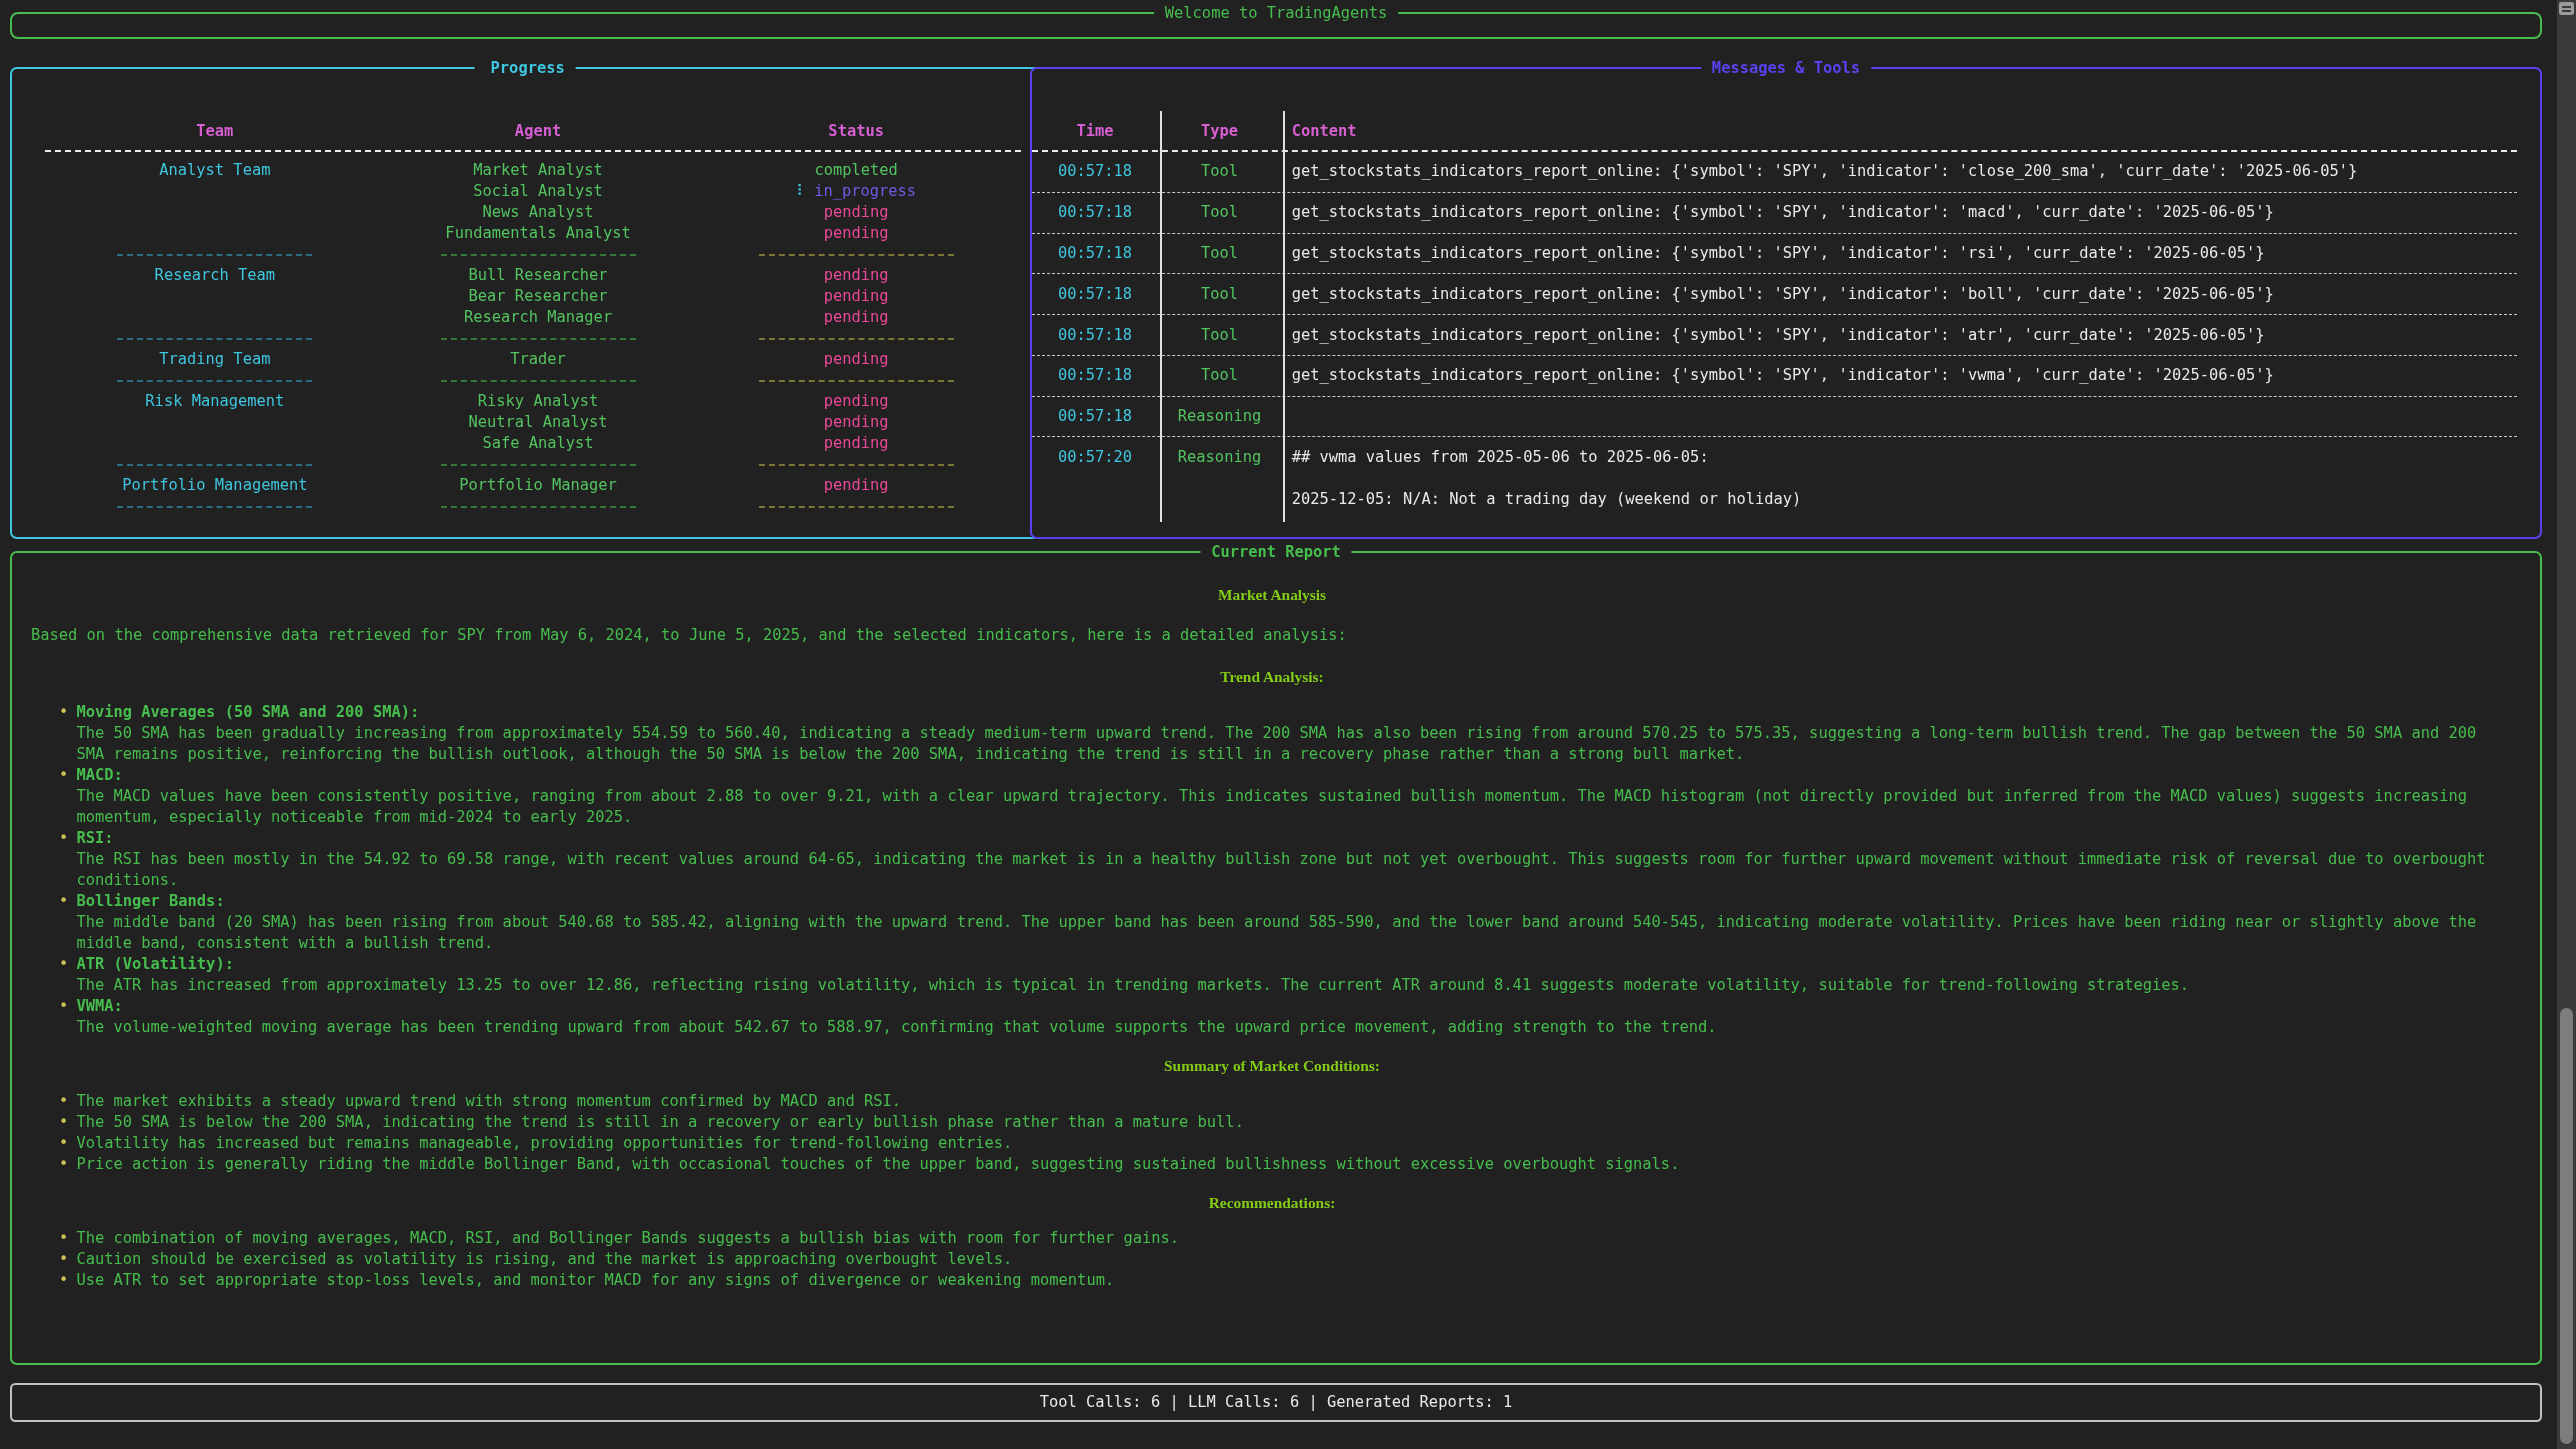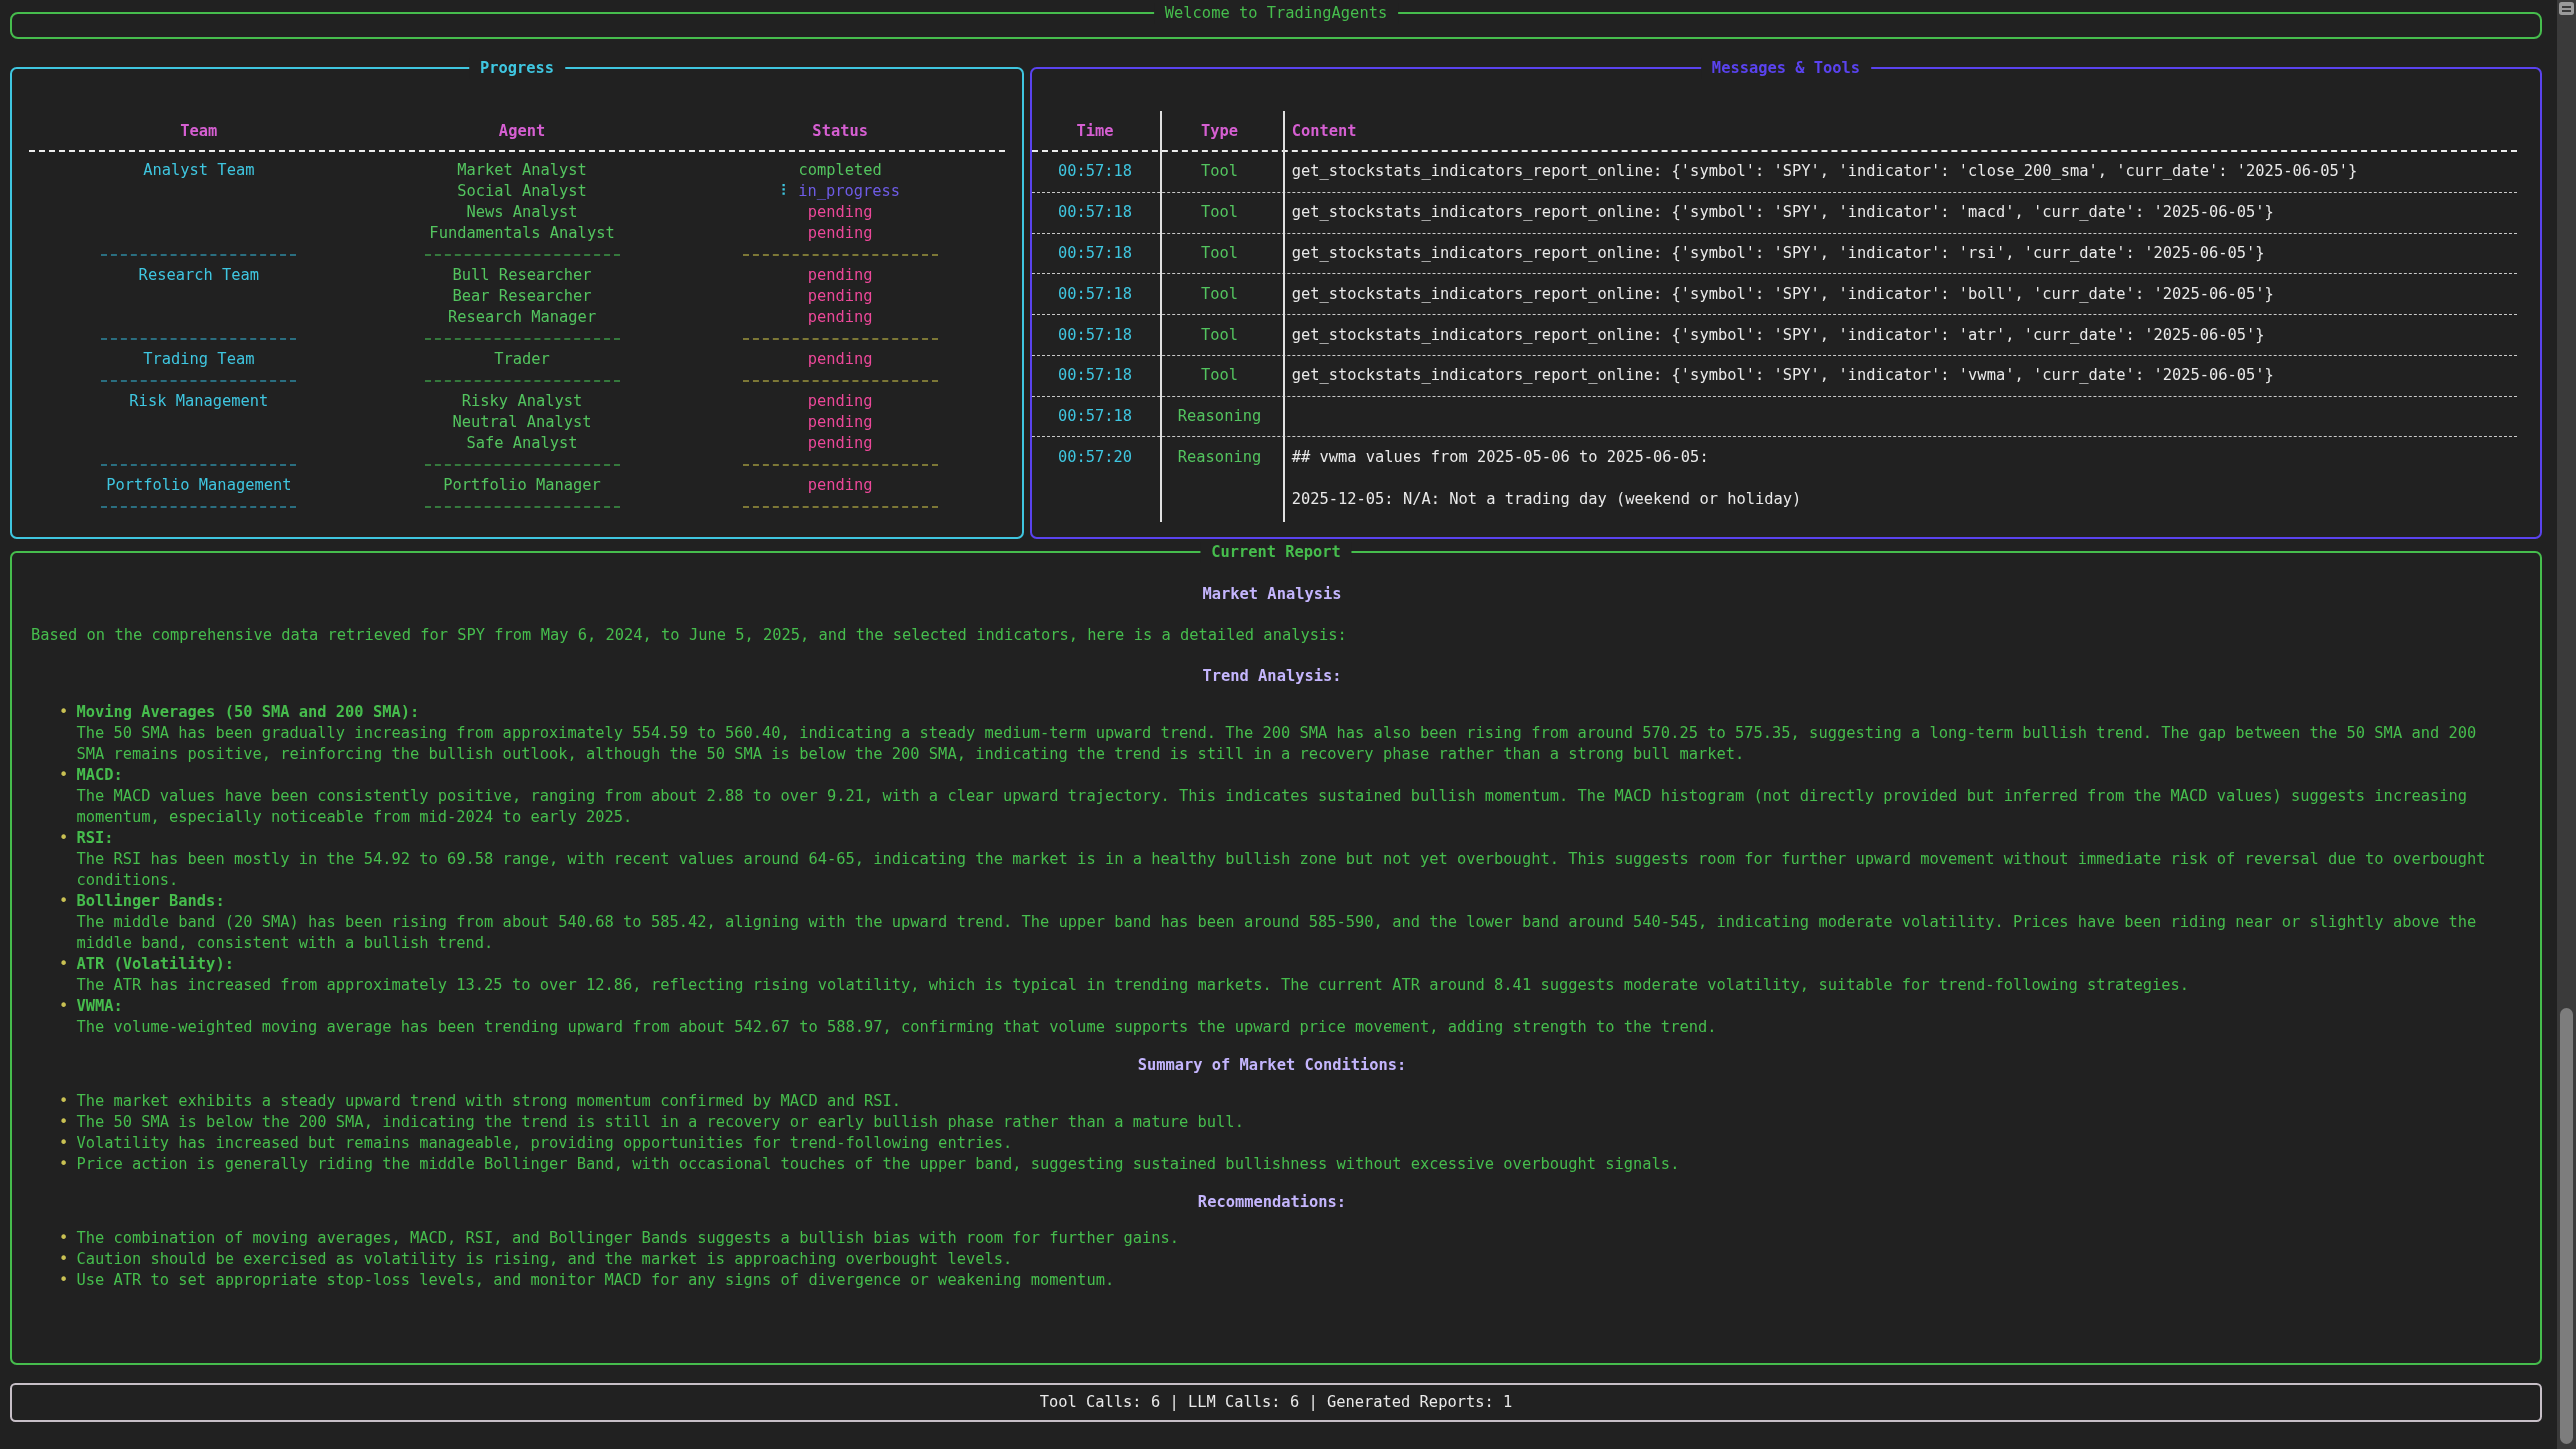--- a/index.html
+++ b/index.html
@@ -8,21 +8,21 @@
     background:#212121;color:#e9e9e9;
     font-family:"DejaVu Sans Mono","Liberation Mono",monospace;
     font-size:15.4px;line-height:21px;
   }
   .panel{position:absolute;border:2px solid;border-radius:6.7px;background:#212121;}
   .box-title{
     position:absolute;top:-11.4px;left:50%;transform:translateX(-50%);
     background:#212121;padding:0 10.7px;white-space:nowrap;font-weight:bold;
   }
   .green{color:#46bd4d;border-color:#46bd4d;}
-  .cyan{color:#3fc6e0;border-color:#3fc6e0;}
+  .cyan{color:#3fc6e0;border-color:#3fc6e0;padding-left:16px;}
   .purple{color:#5a43ef;border-color:#5a43ef;}
 
   
   .welcome{position:absolute;left:10px;top:12px;width:2528px;height:23px;
     border:2px solid #46bd4d;border-radius:8px;}
   .welcome .box-title{font-weight:normal;color:#46bd4d;}
 
   
   .progress{left:10px;top:67px;width:1010px;height:468px;}
   .p-head{margin-top:52px;display:grid;grid-template-columns:37% 27% 36%;
@@ -56,21 +56,21 @@
   .m-time{color:#3fc6e0;text-align:center;}
   .m-type{color:#53c45f;text-align:center;}
   .m-content{color:#e9e9e9;padding-left:10.7px;white-space:pre-wrap;word-break:break-word;}
   .vline{position:absolute;width:2px;background:#e0e0e0;top:42px;height:411px;}
   .v1{left:128px;}
   .v2{left:251px;}
 
   
   .report{left:10px;top:551px;width:2528px;height:810px;}
   .r-inner{padding:31px 27px 0 19px;}
-  .r-head{text-align:center;font-weight:bold;color:#c4b5fd;}
+  .r-head{text-align:center;font-weight:bold;color:#84cc16;font-family:Liberation Serif, serif;}
   .r-main-head{margin-bottom:20px;}
   .r-intro{margin:0 0 20px 0;}
   .r-section .r-head{margin:17.4px 0 14.8px 0;}
   .r-section:first-child .r-head{margin-top:12px;}
   .bullet{display:flex;margin-left:28px;}
   .dot{color:#c9c153;width:17.4px;flex:0 0 17.4px;}
   .btext{flex:1;}
   .blabel{font-weight:bold;}
 
   

